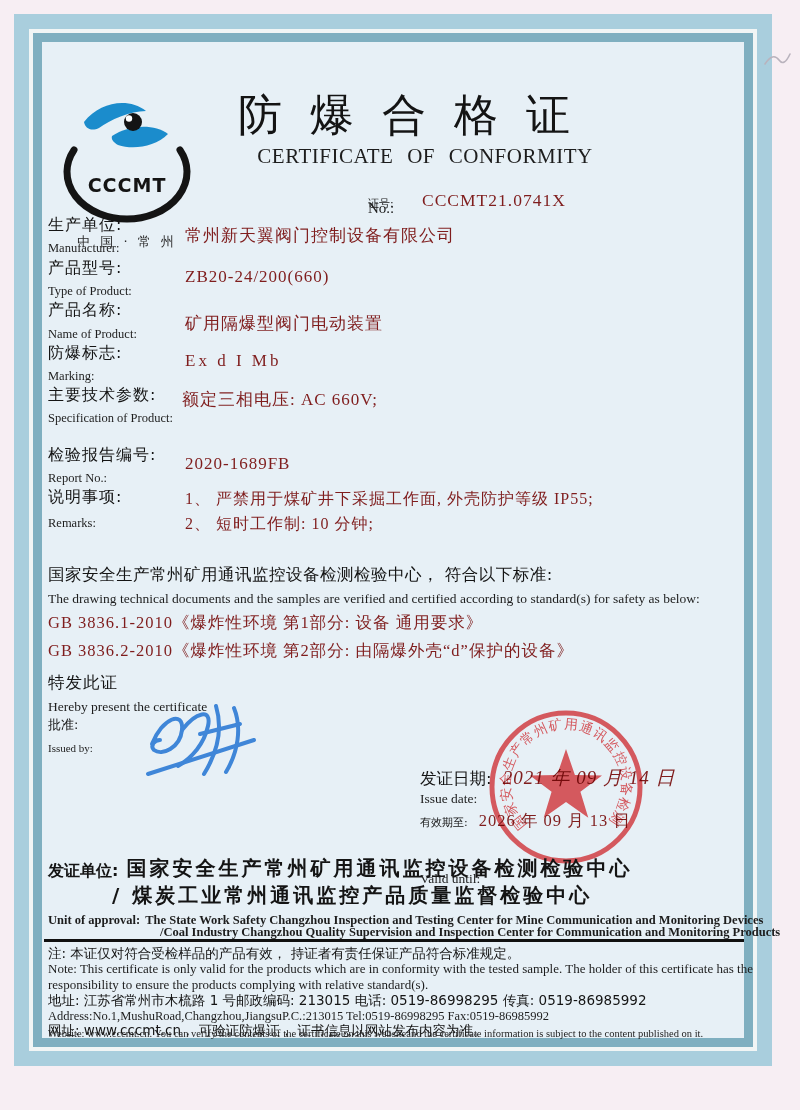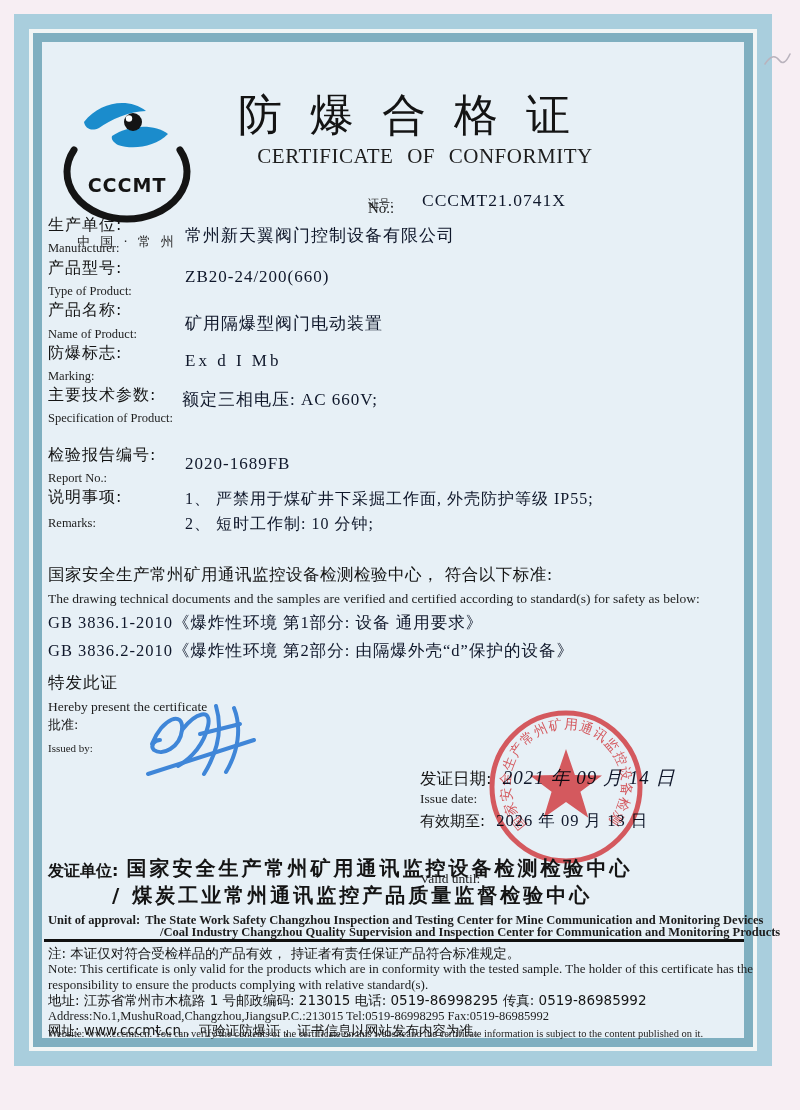--- a/index.html
+++ b/index.html
@@ -11,21 +11,21 @@
   }
   .abs{position:absolute;}
   
   .band1{position:absolute;left:14px;top:14px;right:28px;bottom:44px;background:#a9cedd;}
   .band-gap{position:absolute;inset:15px;background:#f1f5f5;}
   .band-teal{position:absolute;inset:4px;background:#7fafc0;}
   .panel{position:absolute;inset:9px;background:#e7f0f6;}
   
   .cn{font-family:"DejaVu Sans",sans-serif;color:#141414;}
   .en{font-family:"Liberation Serif","DejaVu Serif",serif;color:#1d1d1d;}
-  .val{font-family:"Liberation Serif","DejaVu Serif",serif;color:#0f172a;letter-spacing:1px;}
+  .val{font-family:"Liberation Serif","DejaVu Serif",serif;color:#7f1d1d;letter-spacing:1px;}
   .b{font-weight:bold;}
   .row-label-cn{font-size:16px;letter-spacing:1px;}
   .row-label-en{font-size:12.5px;}
   .row-val{font-size:17px;}
   .divider{position:absolute;background:#101010;}
   .stamp-svg{mix-blend-mode:multiply;opacity:.88;}
 </style>
 </head>
 <body>
 
@@ -107,21 +107,21 @@
     <path d="M10,78 L116,44"></path>
   </g>
 </svg>
 
 <div class="abs" style="left:420px;top:765px;white-space:nowrap;">
   <span class="cn" style="font-size:16.5px;">发证日期:</span>
   <span class="val" style="font-size:19px;margin-left:6px;font-style:italic;">2021 年 09 月 14 日</span>
 </div>
 <div class="abs en" style="left:420px;top:791px;font-size:13.5px;">Issue date:</div>
 <div class="abs" style="left:420px;top:810px;white-space:nowrap;">
-  <span class="cn" style="font-size:15px;">有效期至:</span>
+  <span class="cn" style="font-size:11px;">有效期至:</span>
   <span class="val" style="font-size:16.5px;margin-left:6px;">2026 年 09 月 13 日</span>
 </div>
 <div class="abs en" style="left:420px;top:836px;font-size:13.5px;margin-top:35px;">Valid until:</div>
 
 <svg class="abs stamp-svg" style="left:476px;top:697px;" width="180" height="180" viewBox="0 0 180 180">
   <defs>
     <path id="ringPath" d="M 51,128 A 56,56 0 1 1 129,128"></path>
   </defs>
   <circle cx="90" cy="90" r="74" fill="none" stroke="#e8474b" stroke-width="5"></circle>
   <polygon points="90,52 98.9,78.1 126,78.6 104.4,94.7 112.3,120.8 90,105 67.7,120.8 75.6,94.7 54,78.6 81.1,78.1" fill="#e8474b"></polygon>

